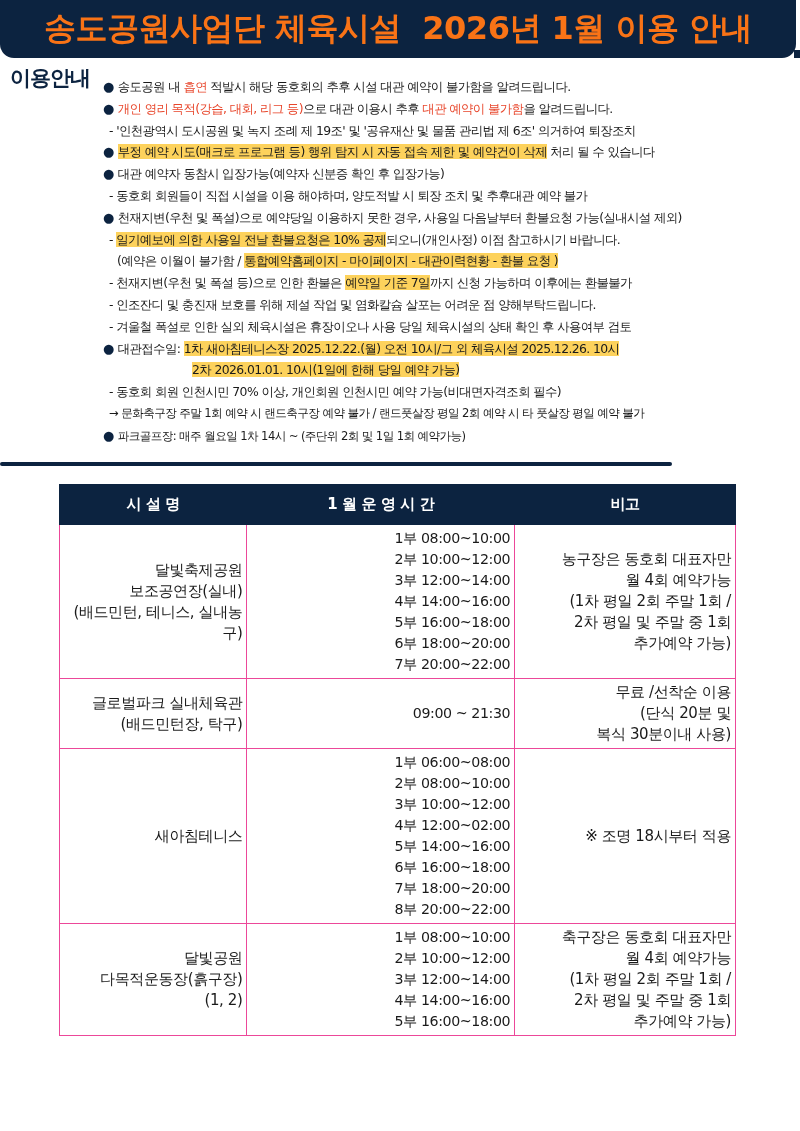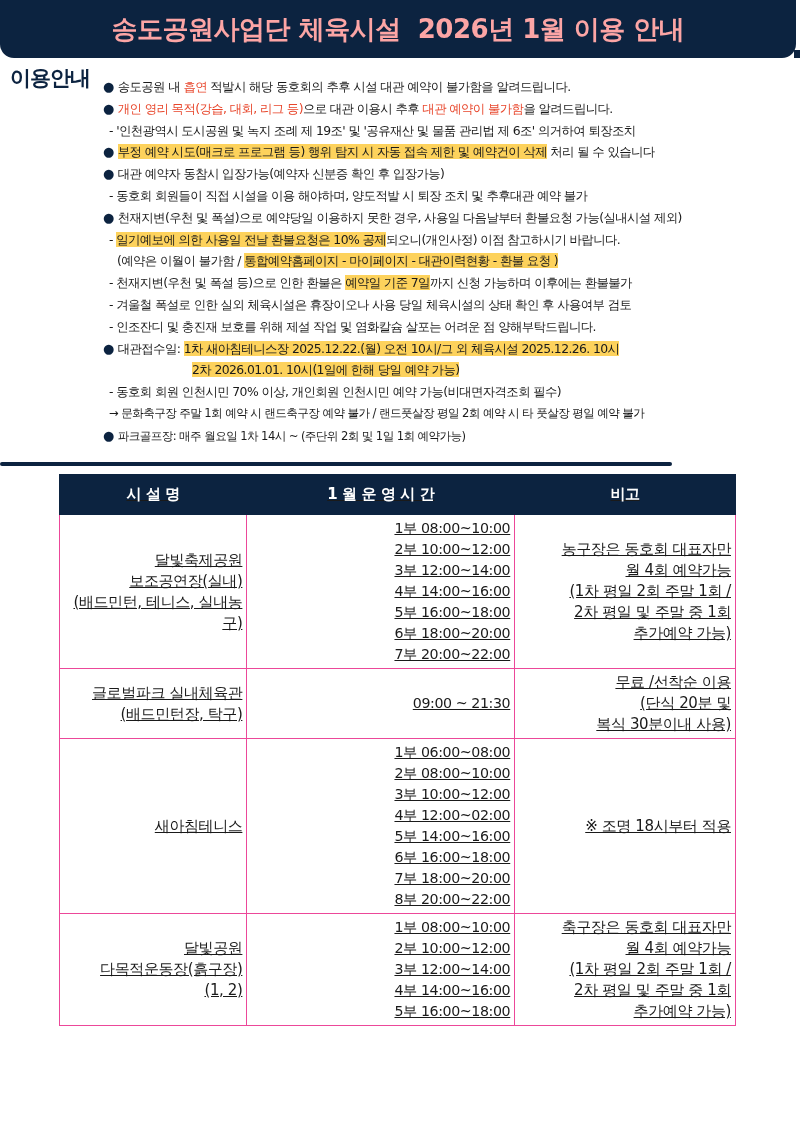--- a/index.html
+++ b/index.html
@@ -11,21 +11,21 @@
   .title-bar {
     position: absolute; left: 0; top: 0; width: 796px; height: 58px;
     background: #0c2340; border-radius: 0 0 14px 14px;
     display: flex; align-items: center; justify-content: center;
   }
   .title-bar::after {
     content: ""; position: absolute; right: -4px; bottom: 0; width: 6px; height: 8px;
     background: #0c2340;
   }
   .title-text {
-    color: #fca5a5; font-weight: bold; font-size: 26px; letter-spacing: -0.5px;
+    color: #f97316; font-weight: bold; font-size: 32px; letter-spacing: -0.5px;
     white-space: pre;
   }
   .side-label {
     position: absolute; left: 10px; top: 64px;
     font-size: 21px; font-weight: bold; color: #0c2340; letter-spacing: -1px;
   }
   .notice {
     position: absolute; left: 103px; top: 76px; width: 690px;
     font-size: 12.4px; letter-spacing: -0.6px;
   }
@@ -35,22 +35,22 @@
   .sub2 { padding-left: 14px; }
   .red { color: #e8462b; }
   .hl { background: #fdd25c; }
   .indent-date { padding-left: 89px; }
   .small { font-size: 11.6px; }
   .divider {
     position: absolute; left: 0; top: 462px; width: 672px; height: 4px;
     background: #0c2340; border-radius: 2px;
   }
   table.schedule {
-    position: absolute; left: 59px; top: 474px; width: 677px;
-    border-collapse: collapse; font-size: 13.6px; letter-spacing: -0.4px; text-decoration: underline;
+    position: absolute; left: 59px; top: 484px; width: 677px;
+    border-collapse: collapse; font-size: 13.6px; letter-spacing: -0.4px;
   }
   table.schedule th {
     background: #0c2340; color: #ffffff; font-weight: bold; font-size: 15px;
     height: 37px; border: 1px solid #0c2340;
   }
   table.schedule td {
     border: 1px solid #ec4899; text-align: right; vertical-align: middle;
     line-height: 21px; padding: 3px 4px;
   }
   .col1 { width: 154px; }
@@ -72,22 +72,22 @@
     <div class="line"><span class="bullet">●</span><span>송도공원 내 </span><span class="red">흡연</span><span> 적발시 해당 동호회의 추후 시설 대관 예약이 불가함을 알려드립니다.</span></div>
     <div class="line"><span class="bullet">●</span><span class="red">개인 영리 목적(강습, 대회, 리그 등)</span><span>으로 대관 이용시 추후 </span><span class="red">대관 예약이 불가함</span><span>을 알려드립니다.</span></div>
     <div class="line sub"><span>- '인천광역시 도시공원 및 녹지 조례 제 19조' 및 '공유재산 및 물품 관리법 제 6조' 의거하여 퇴장조치</span></div>
     <div class="line"><span class="bullet">●</span><span class="hl">부정 예약 시도(매크로 프로그램 등) 행위 탐지 시 자동 접속 제한 및 예약건이 삭제</span><span> 처리 될 수 있습니다</span></div>
     <div class="line"><span class="bullet">●</span><span>대관 예약자 동참시 입장가능(예약자 신분증 확인 후 입장가능)</span></div>
     <div class="line sub"><span>- 동호회 회원들이 직접 시설을 이용 해야하며, 양도적발 시 퇴장 조치 및 추후대관 예약 불가</span></div>
     <div class="line"><span class="bullet">●</span><span>천재지변(우천 및 폭설)으로 예약당일 이용하지 못한 경우,  사용일 다음날부터 환불요청 가능(실내시설 제외)</span></div>
     <div class="line sub"><span>- </span><span class="hl">일기예보에 의한 사용일 전날 환불요청은 10% 공제</span><span>되오니(개인사정) 이점 참고하시기 바랍니다.</span></div>
     <div class="line sub2"><span>(예약은 이월이 불가함 / </span><span class="hl">통합예약홈페이지 - 마이페이지 - 대관이력현황 - 환불 요청 )</span></div>
     <div class="line sub"><span>- 천재지변(우천 및 폭설 등)으로 인한 환불은 </span><span class="hl">예약일 기준 7일</span><span>까지 신청 가능하며 이후에는 환불불가</span></div>
+    <div class="line sub"><span>- 인조잔디 및 충진재 보호를 위해 제설 작업 및 염화칼슘 살포는 어려운 점 양해부탁드립니다.</span></div>
     <div class="line sub"><span>- 겨울철 폭설로 인한 실외 체육시설은 휴장이오나 사용 당일 체육시설의 상태 확인 후 사용여부 검토</span></div>
-    <div class="line sub"><span>- 인조잔디 및 충진재 보호를 위해 제설 작업 및 염화칼슘 살포는 어려운 점 양해부탁드립니다.</span></div>
     <div class="line"><span class="bullet">●</span><span>대관접수일: </span><span class="hl">1차 새아침테니스장 2025.12.22.(월) 오전 10시/그 외 체육시설 2025.12.26. 10시</span></div>
     <div class="line indent-date"><span class="hl">2차 2026.01.01. 10시(1일에 한해 당일 예약 가능)</span></div>
     <div class="line sub"><span>- 동호회 회원 인천시민 70% 이상, 개인회원 인천시민 예약 가능(비대면자격조회 필수)</span></div>
     <div class="line sub small"><span>→ 문화축구장 주말 1회 예약 시 랜드축구장 예약 불가 / 랜드풋살장 평일 2회 예약 시 타 풋살장  평일 예약 불가</span></div>
     <div class="line small"><span class="bullet">●</span><span>파크골프장: 매주 월요일 1차 14시 ~ (주단위 2회 및 1일 1회 예약가능)</span></div>
   </div>
 
 <div class="divider"></div>
 
 <table class="schedule">

